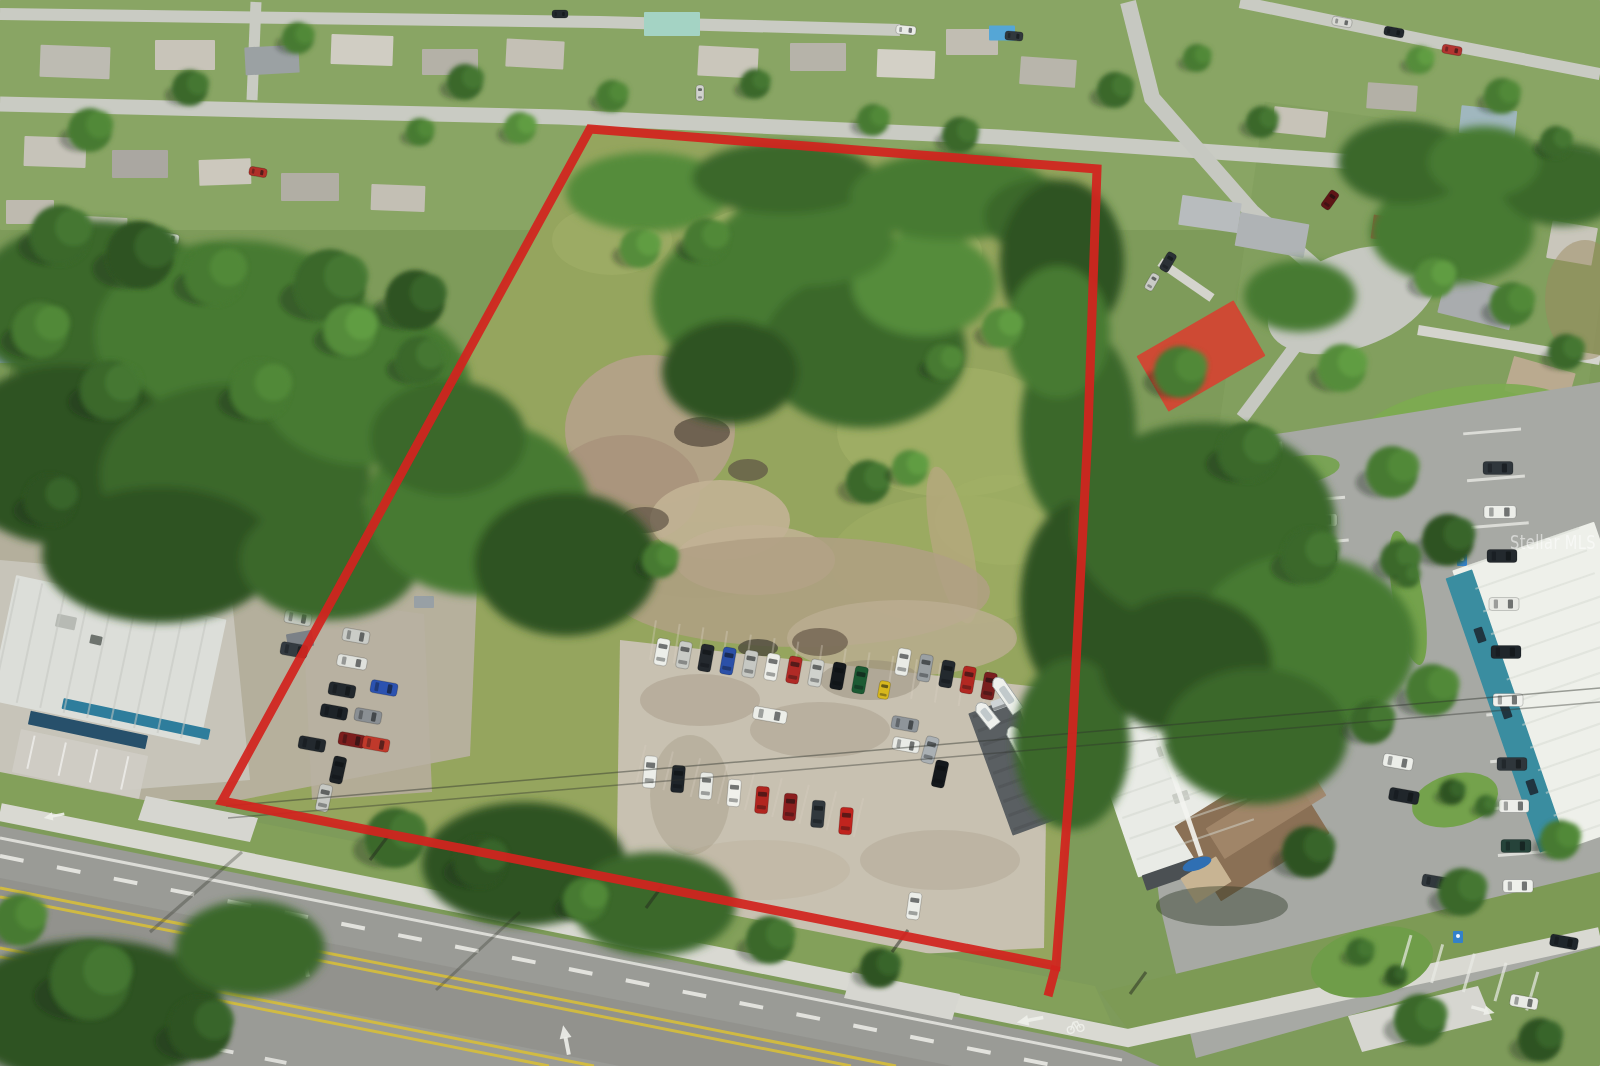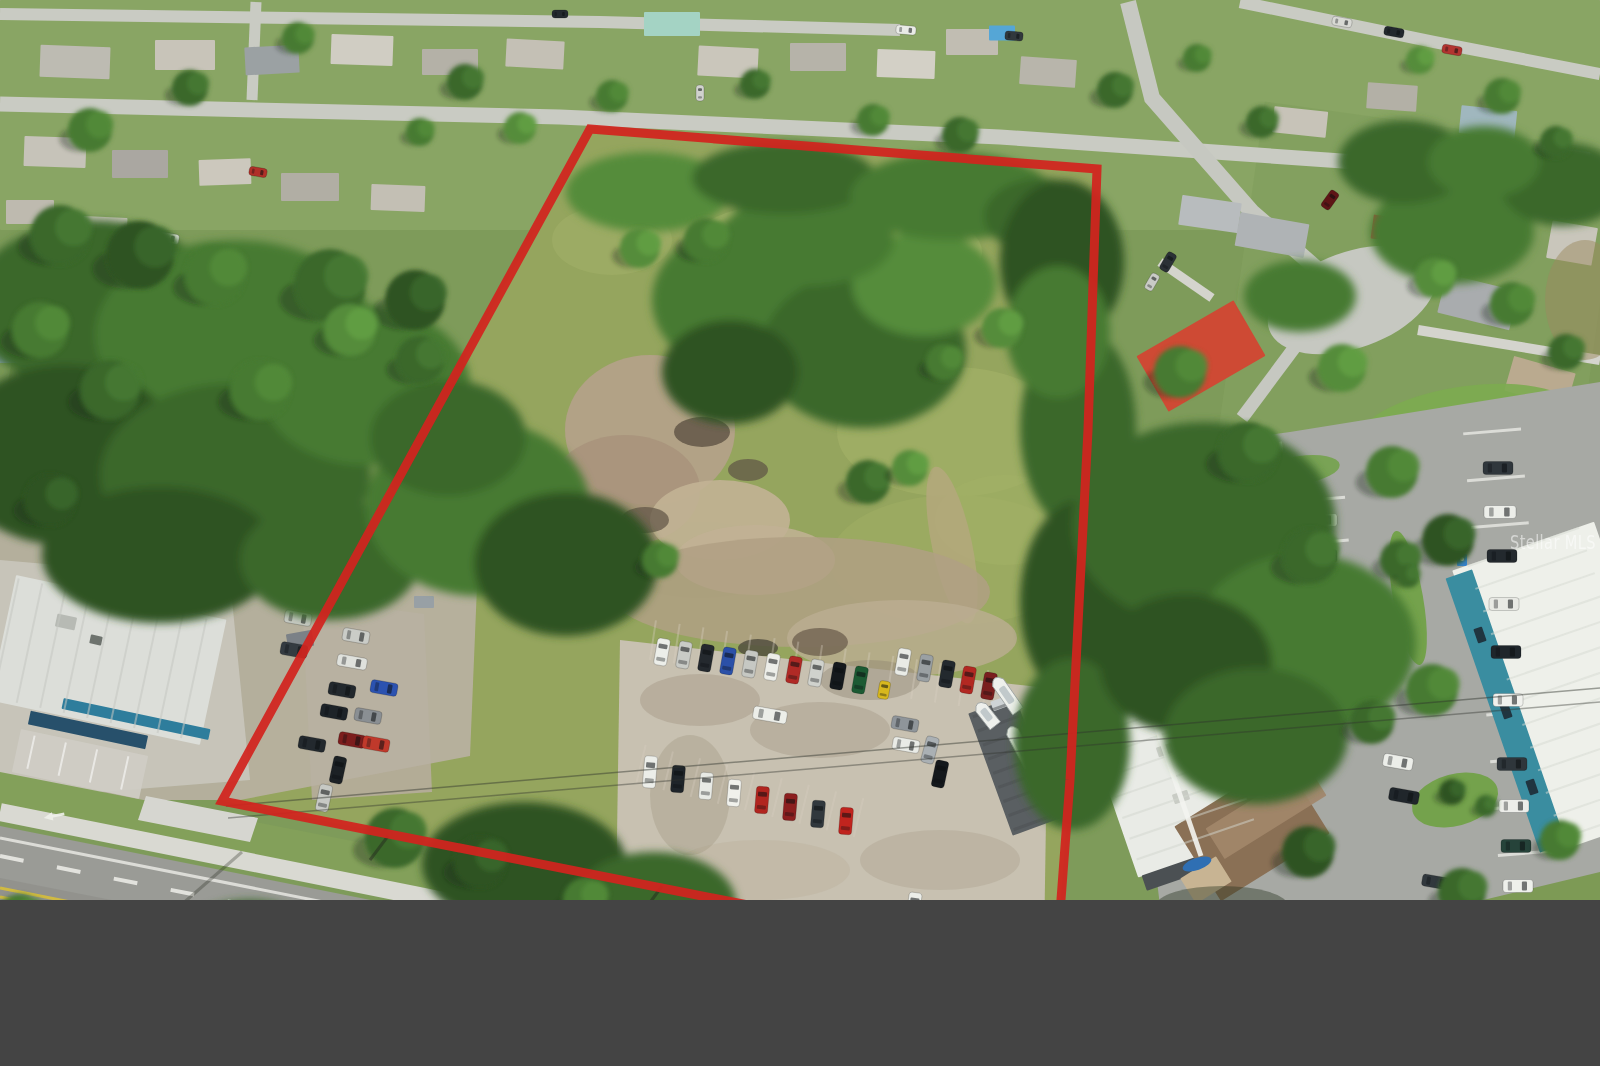--- a/index.html
+++ b/index.html
@@ -1,16 +1,16 @@
 <!DOCTYPE html>
 <html><head>
 <meta charset="utf-8">
 <style>
   html,body{margin:0;padding:0;background:#444;}
-  .photo-frame{position:relative;width:1600px;height:900px;overflow:hidden;background:#f0abfc;
+  .photo-frame{position:relative;width:1600px;height:1066px;overflow:hidden;background:#f0abfc;
     font-family:"DejaVu Sans","Liberation Sans",sans-serif;}
   .photo-frame svg{position:absolute;inset:0;display:block;}
   text.wm{font-family:"DejaVu Sans","Liberation Sans",sans-serif;font-size:19px;font-weight:400;letter-spacing:.5px;}
 </style>
 </head>
 <body>
 
 <div class="photo-frame">
   <svg viewBox="0 0 1600 1066" width="1600" height="1066">
     <defs>

